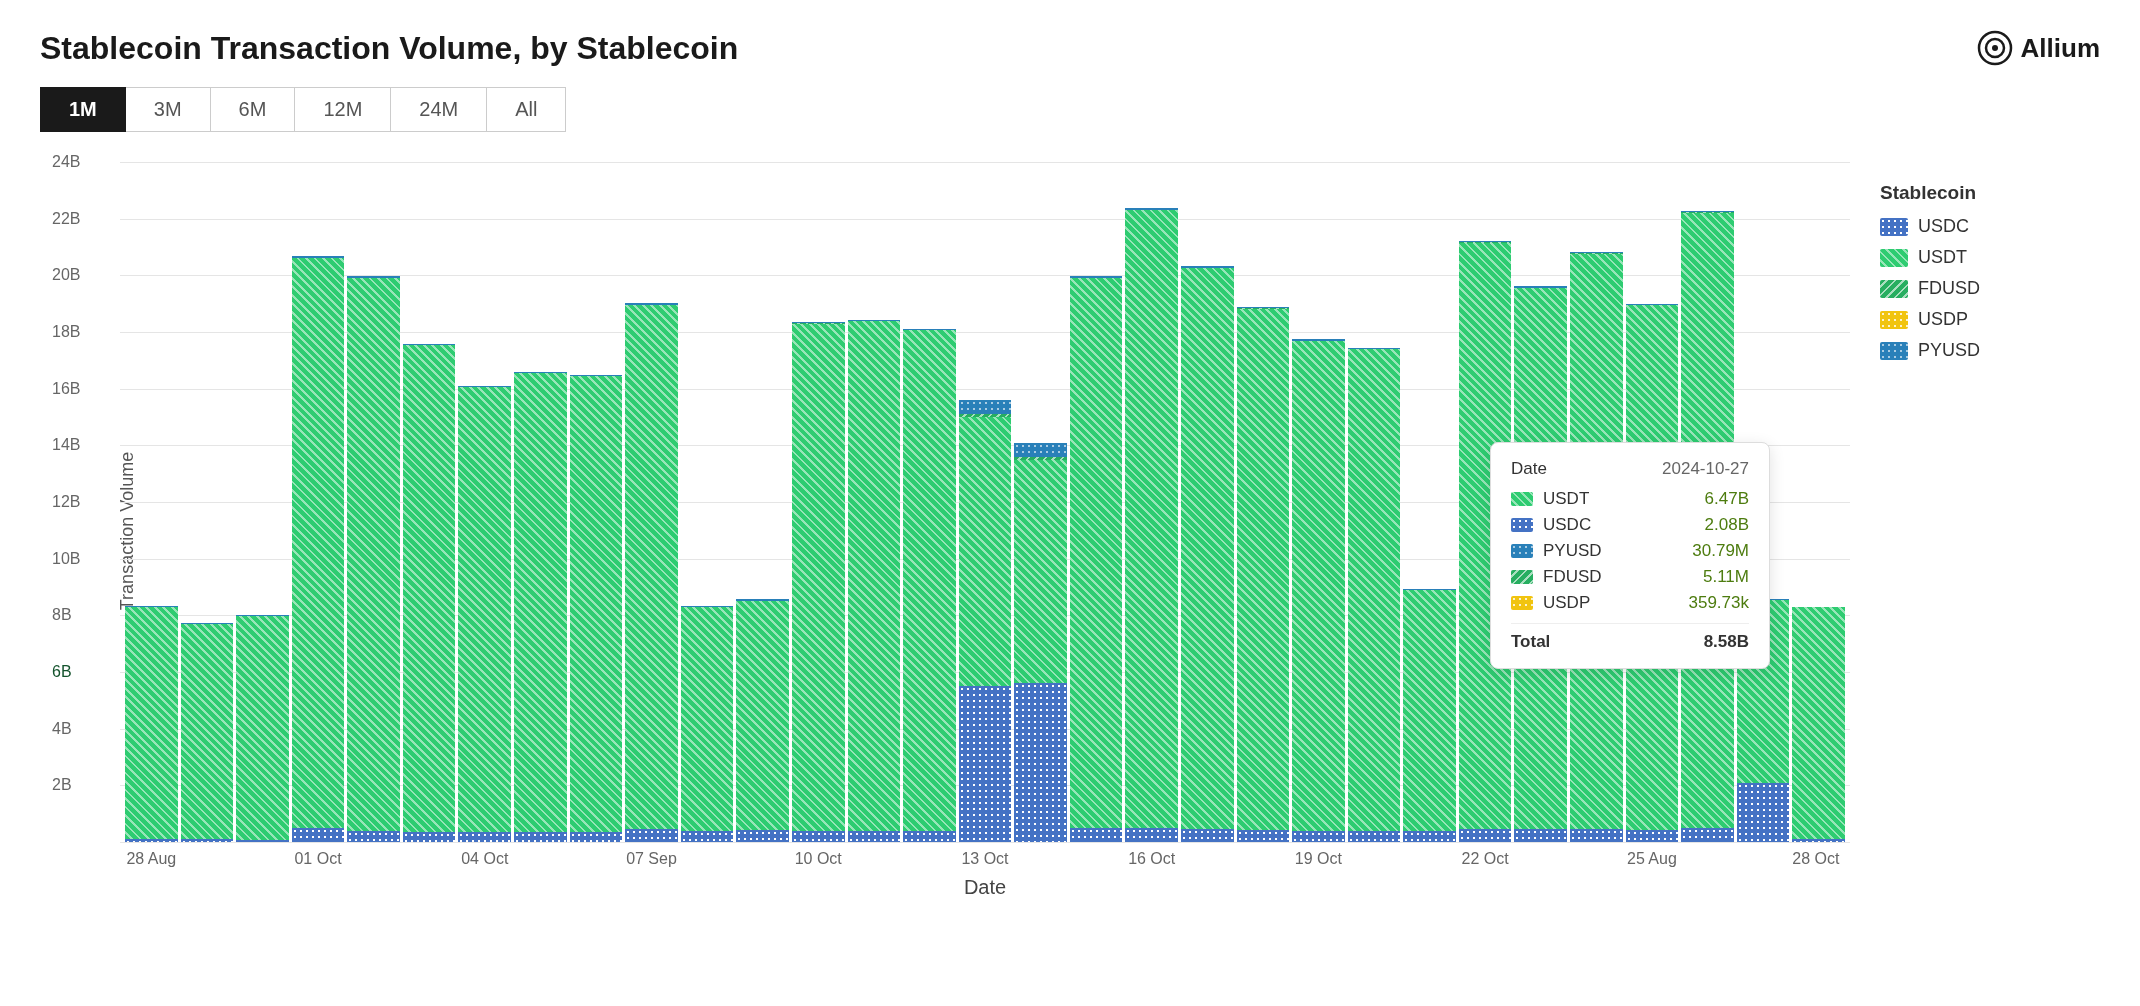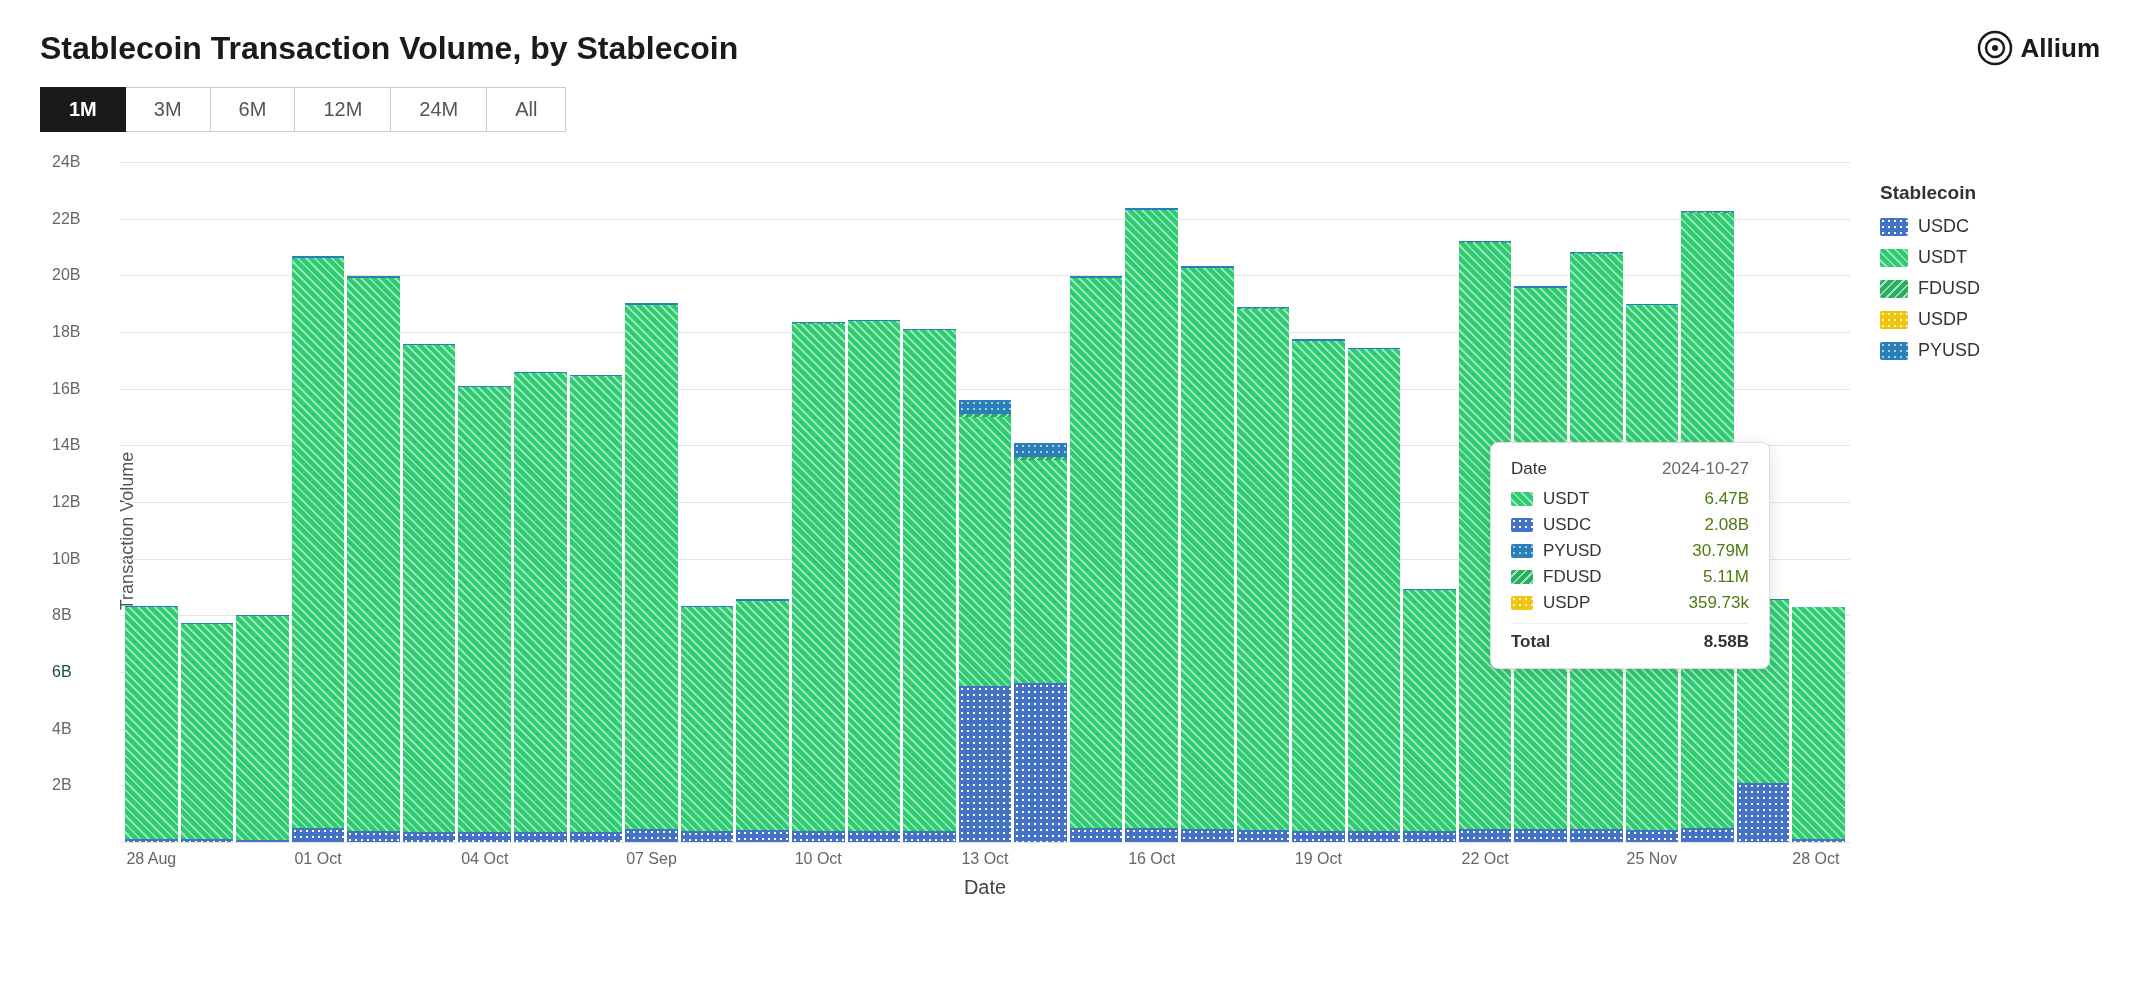--- a/index.html
+++ b/index.html
@@ -587,21 +587,21 @@
           <div style="flex: 1 1 0%; text-align: center; font-size: 16px; color: rgb(102, 102, 102);"></div>
           <div style="flex: 1 1 0%; text-align: center; font-size: 16px; color: rgb(102, 102, 102);">16 Oct</div>
           <div style="flex: 1 1 0%; text-align: center; font-size: 16px; color: rgb(102, 102, 102);"></div>
           <div style="flex: 1 1 0%; text-align: center; font-size: 16px; color: rgb(102, 102, 102);"></div>
           <div style="flex: 1 1 0%; text-align: center; font-size: 16px; color: rgb(102, 102, 102);">19 Oct</div>
           <div style="flex: 1 1 0%; text-align: center; font-size: 16px; color: rgb(102, 102, 102);"></div>
           <div style="flex: 1 1 0%; text-align: center; font-size: 16px; color: rgb(102, 102, 102);"></div>
           <div style="flex: 1 1 0%; text-align: center; font-size: 16px; color: rgb(102, 102, 102);">22 Oct</div>
           <div style="flex: 1 1 0%; text-align: center; font-size: 16px; color: rgb(102, 102, 102);"></div>
           <div style="flex: 1 1 0%; text-align: center; font-size: 16px; color: rgb(102, 102, 102);"></div>
-          <div style="flex: 1 1 0%; text-align: center; font-size: 16px; color: rgb(102, 102, 102);">25 Nov</div>
+          <div style="flex: 1 1 0%; text-align: center; font-size: 16px; color: rgb(102, 102, 102);">25 Aug</div>
           <div style="flex: 1 1 0%; text-align: center; font-size: 16px; color: rgb(102, 102, 102);"></div>
           <div style="flex: 1 1 0%; text-align: center; font-size: 16px; color: rgb(102, 102, 102);"></div>
           <div style="flex: 1 1 0%; text-align: left; font-size: 16px; color: rgb(102, 102, 102);">28 Oct</div>
         </div>
       <div class="x-axis-title" style="margin-left:0; text-align:center;">Date</div>
     </div>
   </div>
 
   <div class="legend-area">
     <div class="legend-title">Stablecoin</div>

